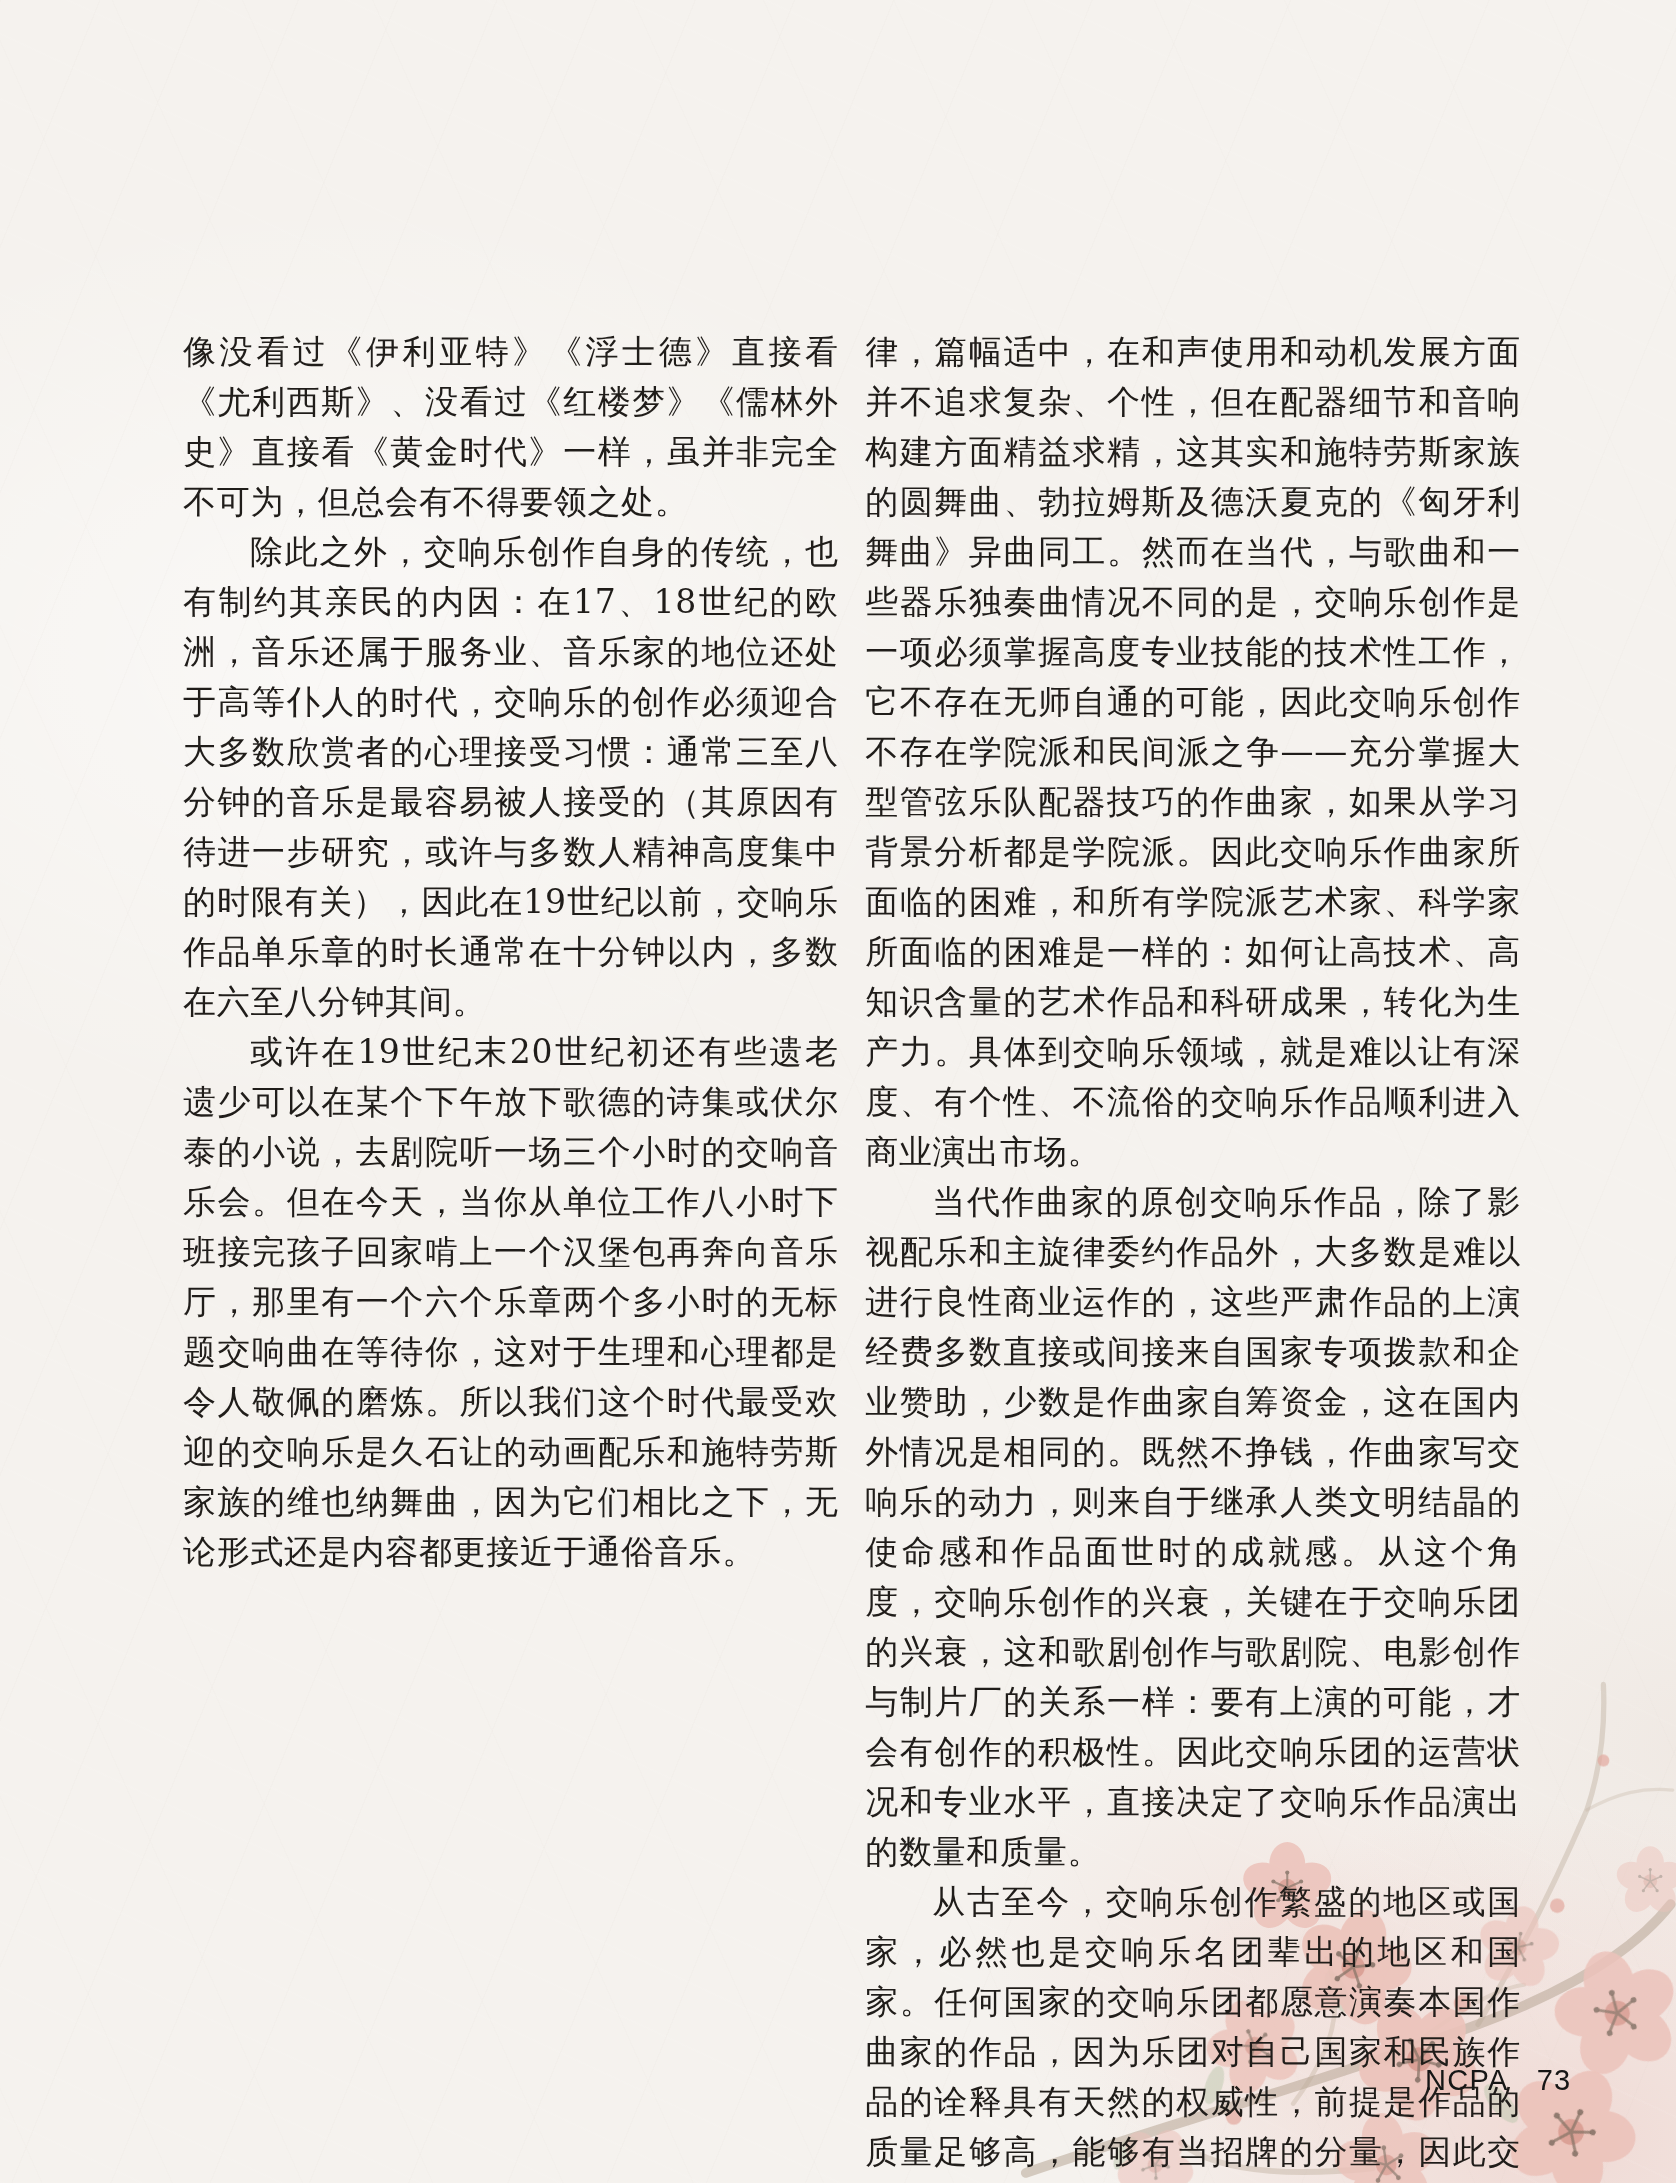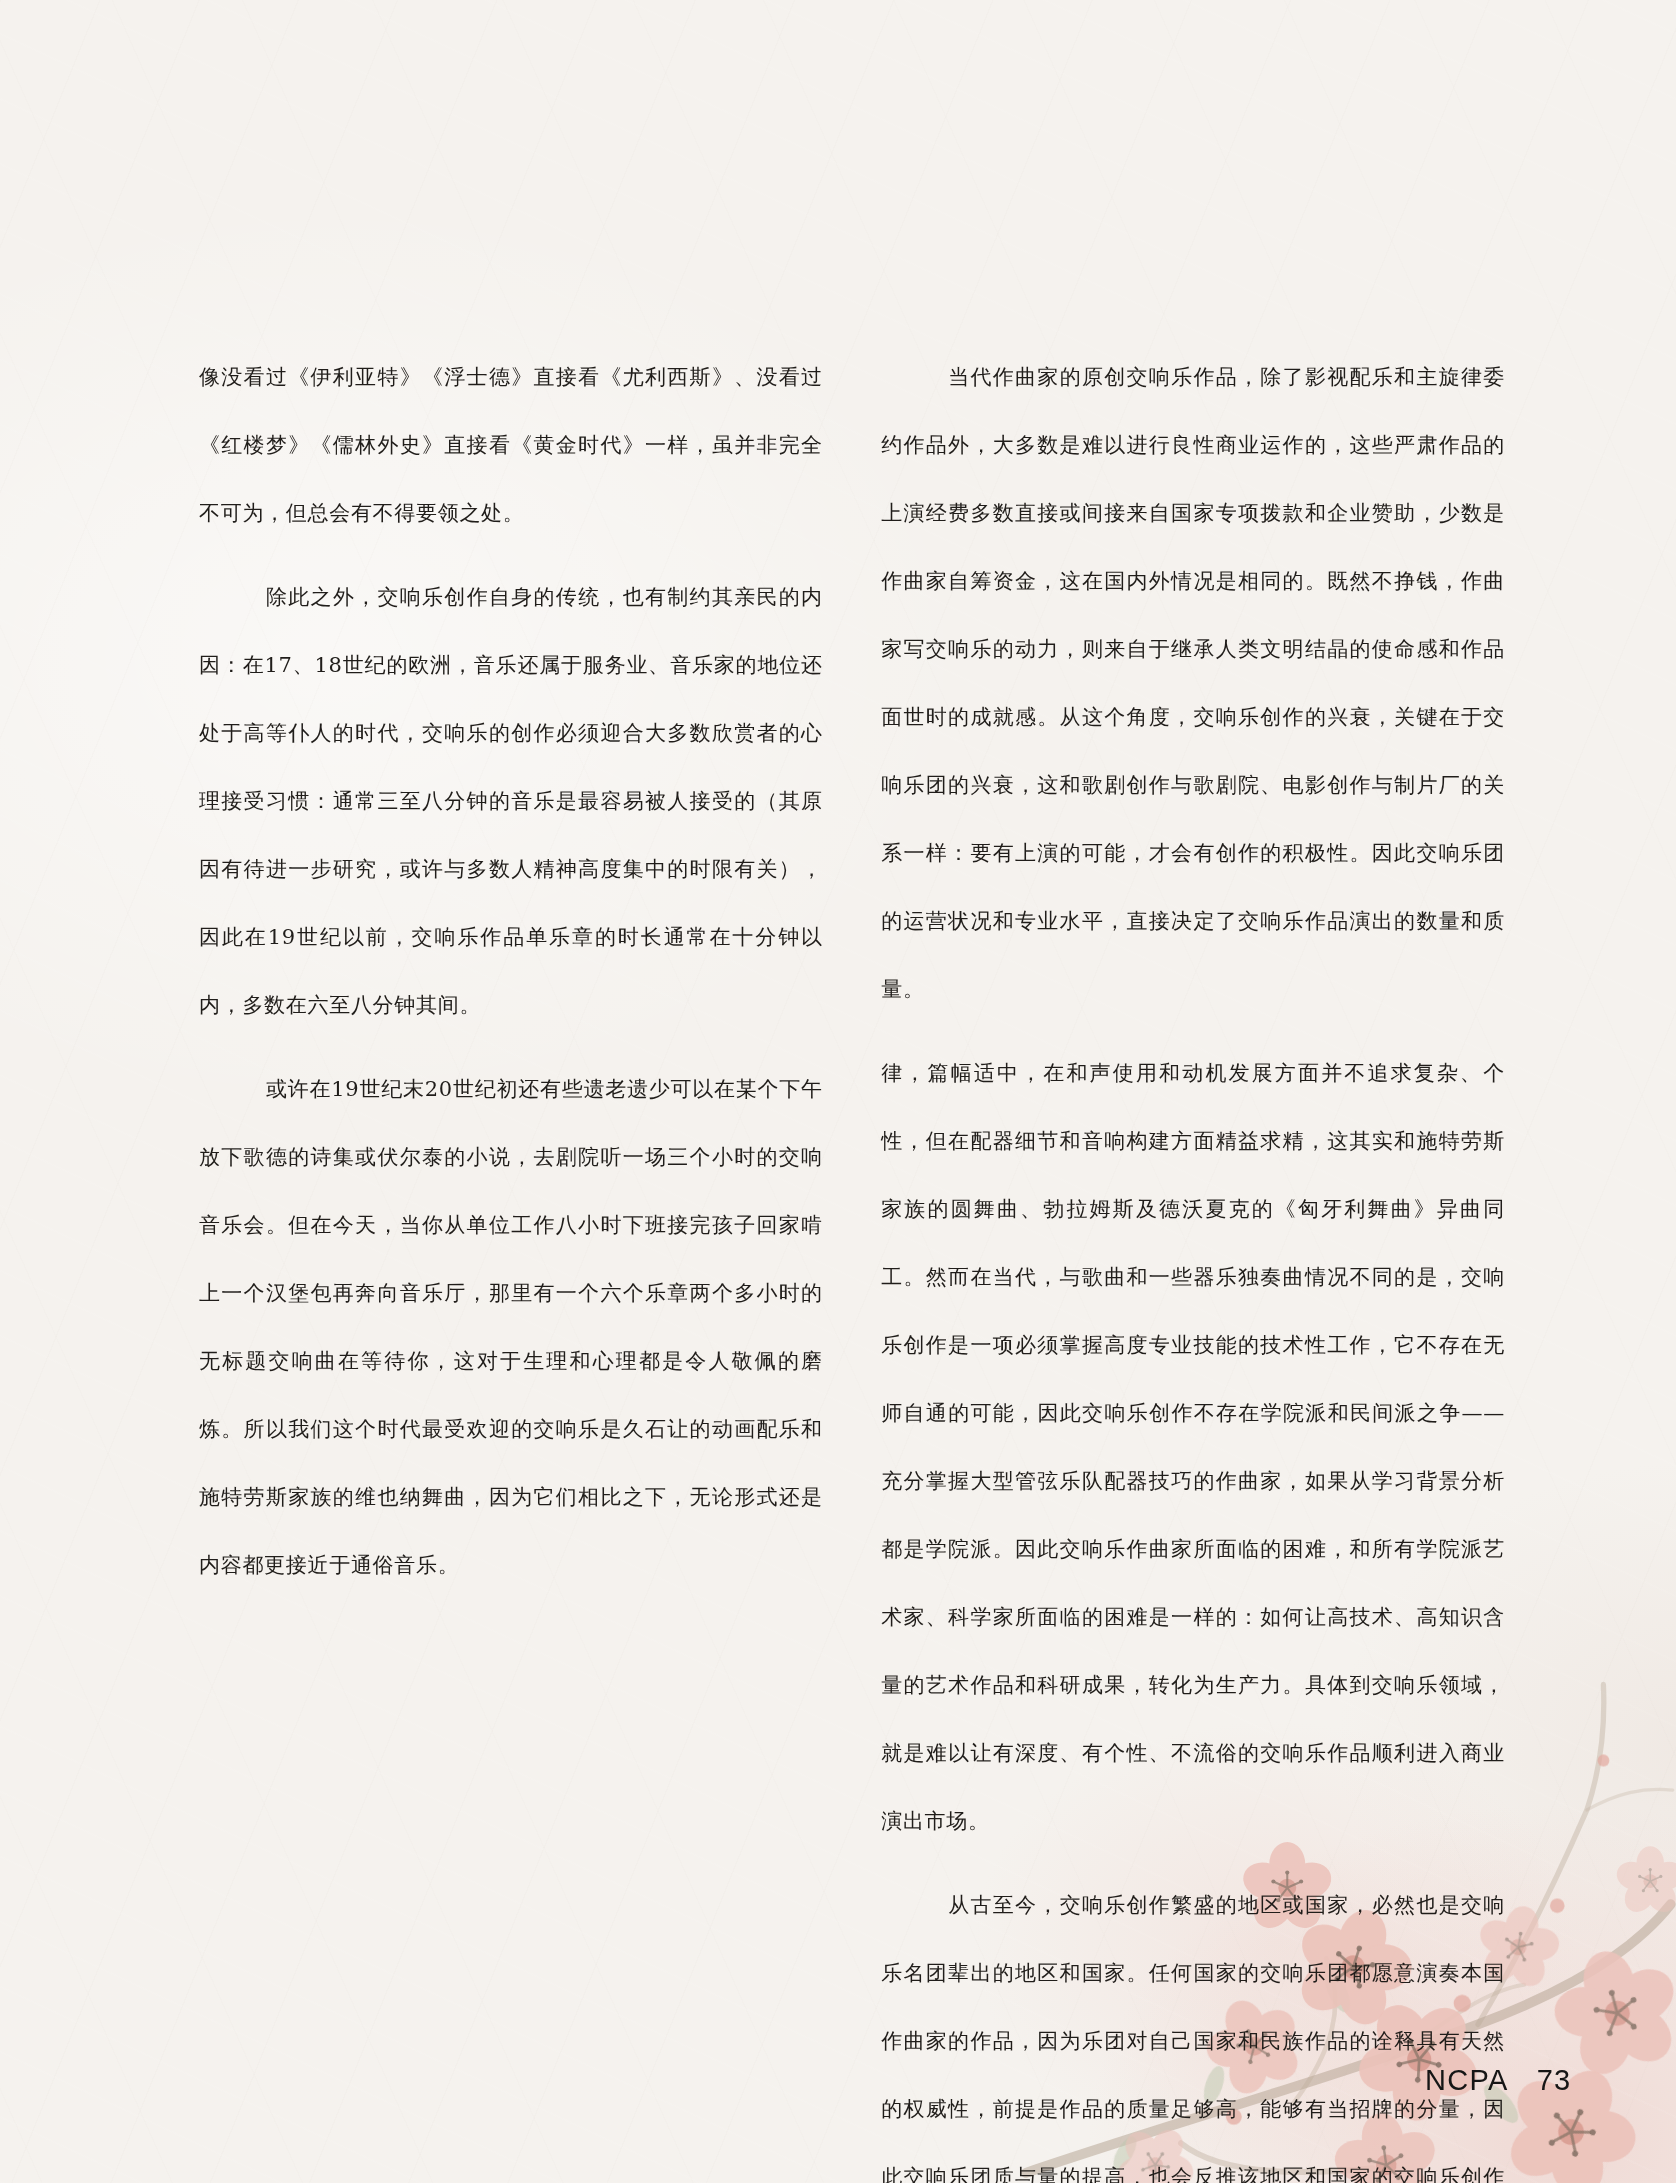--- a/index.html
+++ b/index.html
@@ -20,22 +20,22 @@
       repeating-linear-gradient(112deg, rgba(205,195,185,0.05) 0 1.3px, transparent 1.3px 92px),
       repeating-linear-gradient(246deg, rgba(205,195,185,0.04) 0 1.3px, transparent 1.3px 119px),
       repeating-linear-gradient(25deg, rgba(255,255,255,0.05) 0 2px, transparent 2px 59px);
   }
   .columns{
     position:absolute;left:183px;top:327px;width:1338px;
     display:flex;gap:26.4px;
   }
   .col{width:656px;}
   .para{
-    margin:16px;
-    font-size:21px;line-height:68px;
+    margin:0;
+    font-size:33px;line-height:50px;
     color:#201d1a;
     text-align:justify;
     text-justify:inter-ideograph;
     letter-spacing:0.7px;
   }
   .para.indent{text-indent:67px;}
   .footer{
     position:absolute;left:1425px;top:2064px;
     display:flex;gap:28px;
     font-family:"Liberation Sans",sans-serif;
@@ -112,22 +112,22 @@
 </svg>
 
 <div class="columns">
   <div class="col">
     <p class="para">像没看过《伊利亚特》《浮士德》直接看《尤利西斯》、没看过《红楼梦》《儒林外史》直接看《黄金时代》一样，虽并非完全不可为，但总会有不得要领之处。</p>
     <p class="para indent">除此之外，交响乐创作自身的传统，也有制约其亲民的内因：在17、18世纪的欧洲，音乐还属于服务业、音乐家的地位还处于高等仆人的时代，交响乐的创作必须迎合大多数欣赏者的心理接受习惯：通常三至八分钟的音乐是最容易被人接受的（其原因有待进一步研究，或许与多数人精神高度集中的时限有关），因此在19世纪以前，交响乐作品单乐章的时长通常在十分钟以内，多数在六至八分钟其间。</p>
     <p class="para indent">或许在19世纪末20世纪初还有些遗老遗少可以在某个下午放下歌德的诗集或伏尔泰的小说，去剧院听一场三个小时的交响音乐会。但在今天，当你从单位工作八小时下班接完孩子回家啃上一个汉堡包再奔向音乐厅，那里有一个六个乐章两个多小时的无标题交响曲在等待你，这对于生理和心理都是令人敬佩的磨炼。所以我们这个时代最受欢迎的交响乐是久石让的动画配乐和施特劳斯家族的维也纳舞曲，因为它们相比之下，无论形式还是内容都更接近于通俗音乐。</p>
 
   </div>
   <div class="col">
+    <p class="para">律，篇幅适中，在和声使用和动机发展方面并不追求复杂、个性，但在配器细节和音响构建方面精益求精，这其实和施特劳斯家族的圆舞曲、勃拉姆斯及德沃夏克的《匈牙利舞曲》异曲同工。然而在当代，与歌曲和一些器乐独奏曲情况不同的是，交响乐创作是一项必须掌握高度专业技能的技术性工作，它不存在无师自通的可能，因此交响乐创作不存在学院派和民间派之争——充分掌握大型管弦乐队配器技巧的作曲家，如果从学习背景分析都是学院派。因此交响乐作曲家所面临的困难，和所有学院派艺术家、科学家所面临的困难是一样的：如何让高技术、高知识含量的艺术作品和科研成果，转化为生产力。具体到交响乐领域，就是难以让有深度、有个性、不流俗的交响乐作品顺利进入商业演出市场。</p>
     <p class="para indent">当代作曲家的原创交响乐作品，除了影视配乐和主旋律委约作品外，大多数是难以进行良性商业运作的，这些严肃作品的上演经费多数直接或间接来自国家专项拨款和企业赞助，少数是作曲家自筹资金，这在国内外情况是相同的。既然不挣钱，作曲家写交响乐的动力，则来自于继承人类文明结晶的使命感和作品面世时的成就感。从这个角度，交响乐创作的兴衰，关键在于交响乐团的兴衰，这和歌剧创作与歌剧院、电影创作与制片厂的关系一样：要有上演的可能，才会有创作的积极性。因此交响乐团的运营状况和专业水平，直接决定了交响乐作品演出的数量和质量。</p>
-    <p class="para">律，篇幅适中，在和声使用和动机发展方面并不追求复杂、个性，但在配器细节和音响构建方面精益求精，这其实和施特劳斯家族的圆舞曲、勃拉姆斯及德沃夏克的《匈牙利舞曲》异曲同工。然而在当代，与歌曲和一些器乐独奏曲情况不同的是，交响乐创作是一项必须掌握高度专业技能的技术性工作，它不存在无师自通的可能，因此交响乐创作不存在学院派和民间派之争——充分掌握大型管弦乐队配器技巧的作曲家，如果从学习背景分析都是学院派。因此交响乐作曲家所面临的困难，和所有学院派艺术家、科学家所面临的困难是一样的：如何让高技术、高知识含量的艺术作品和科研成果，转化为生产力。具体到交响乐领域，就是难以让有深度、有个性、不流俗的交响乐作品顺利进入商业演出市场。</p>
     <p class="para indent">
       <span>从古至今，交响乐创作繁盛的地区或国家，必然也是交响乐名团辈出的地区和国家。任何国家的交响乐团都愿意演奏本国作曲家的作品，因为乐团对自己国家和民族作品的诠释具有天然的权威性，前提是作品的质量足够高，能够有当招牌的分量，因此交响乐团质与量的提高，也会反推该地区和国家的交响乐创作的提高。正因如此，对中国当代作曲家们交响乐创作最大的支持，就是大力促进中国的交响乐团建设和水平的提高。随着中国的交响乐团走向世界，中国当代交响乐作品自然也会在世界范围内得到更好的推广。</span>
     </p>
   </div>
 </div>
 
 <div class="footer">
   <span>NCPA</span>
   <span>73</span>
 </div>

